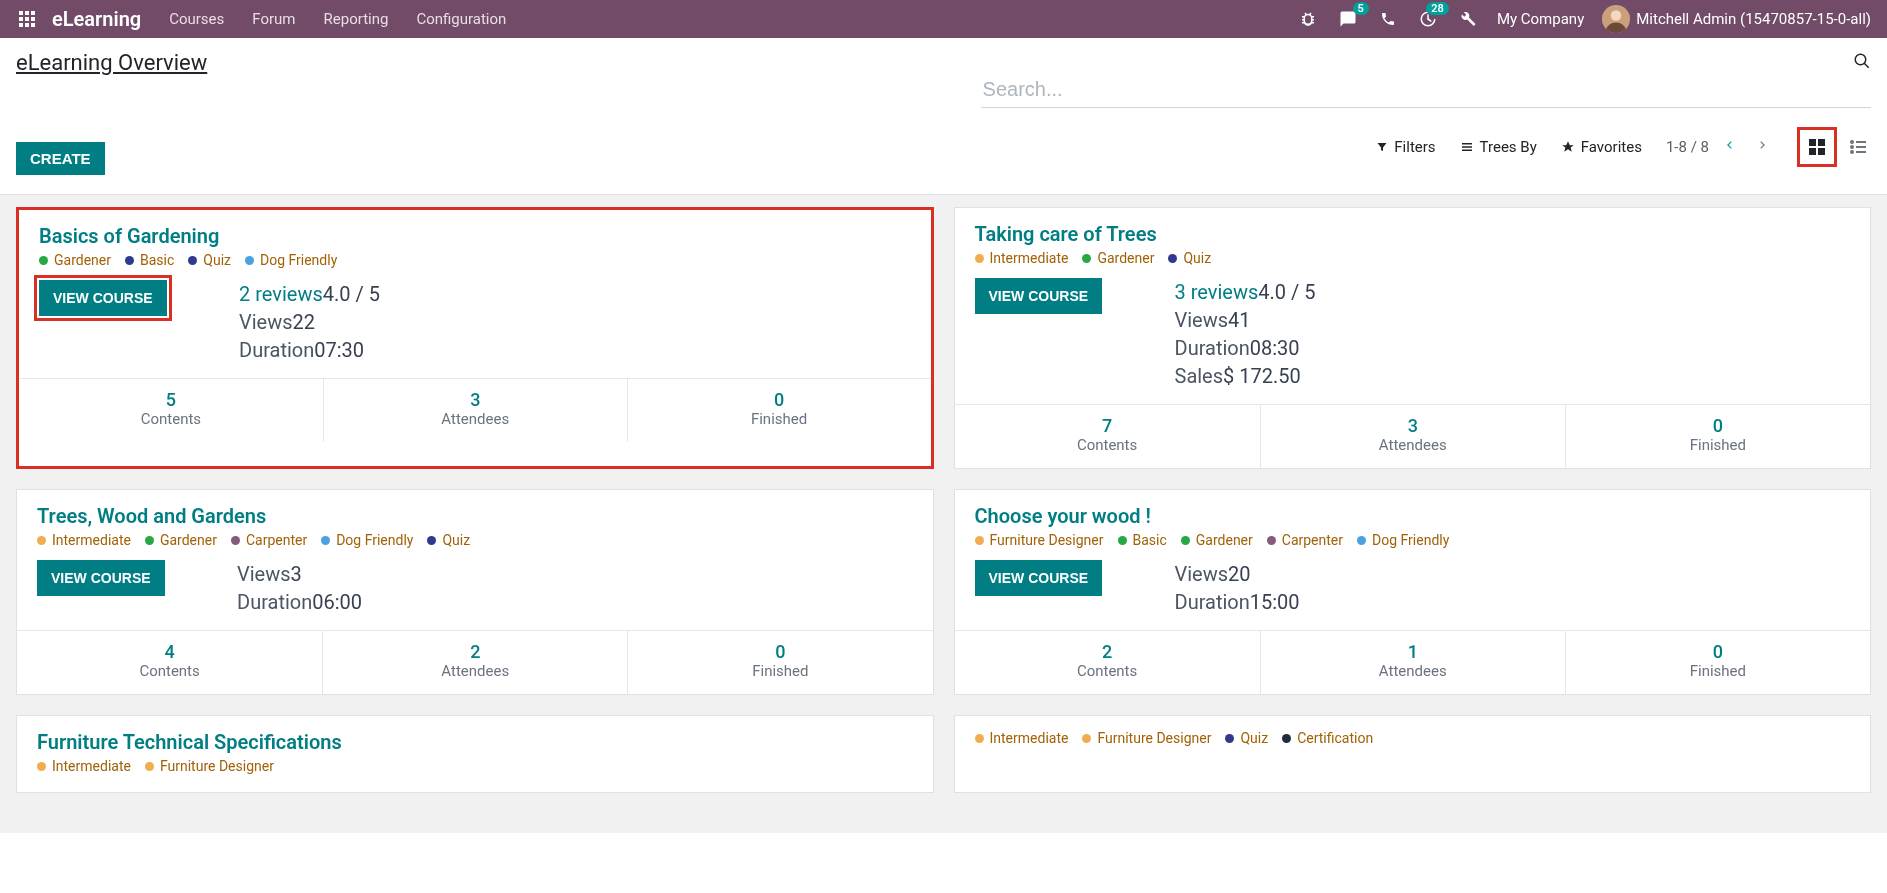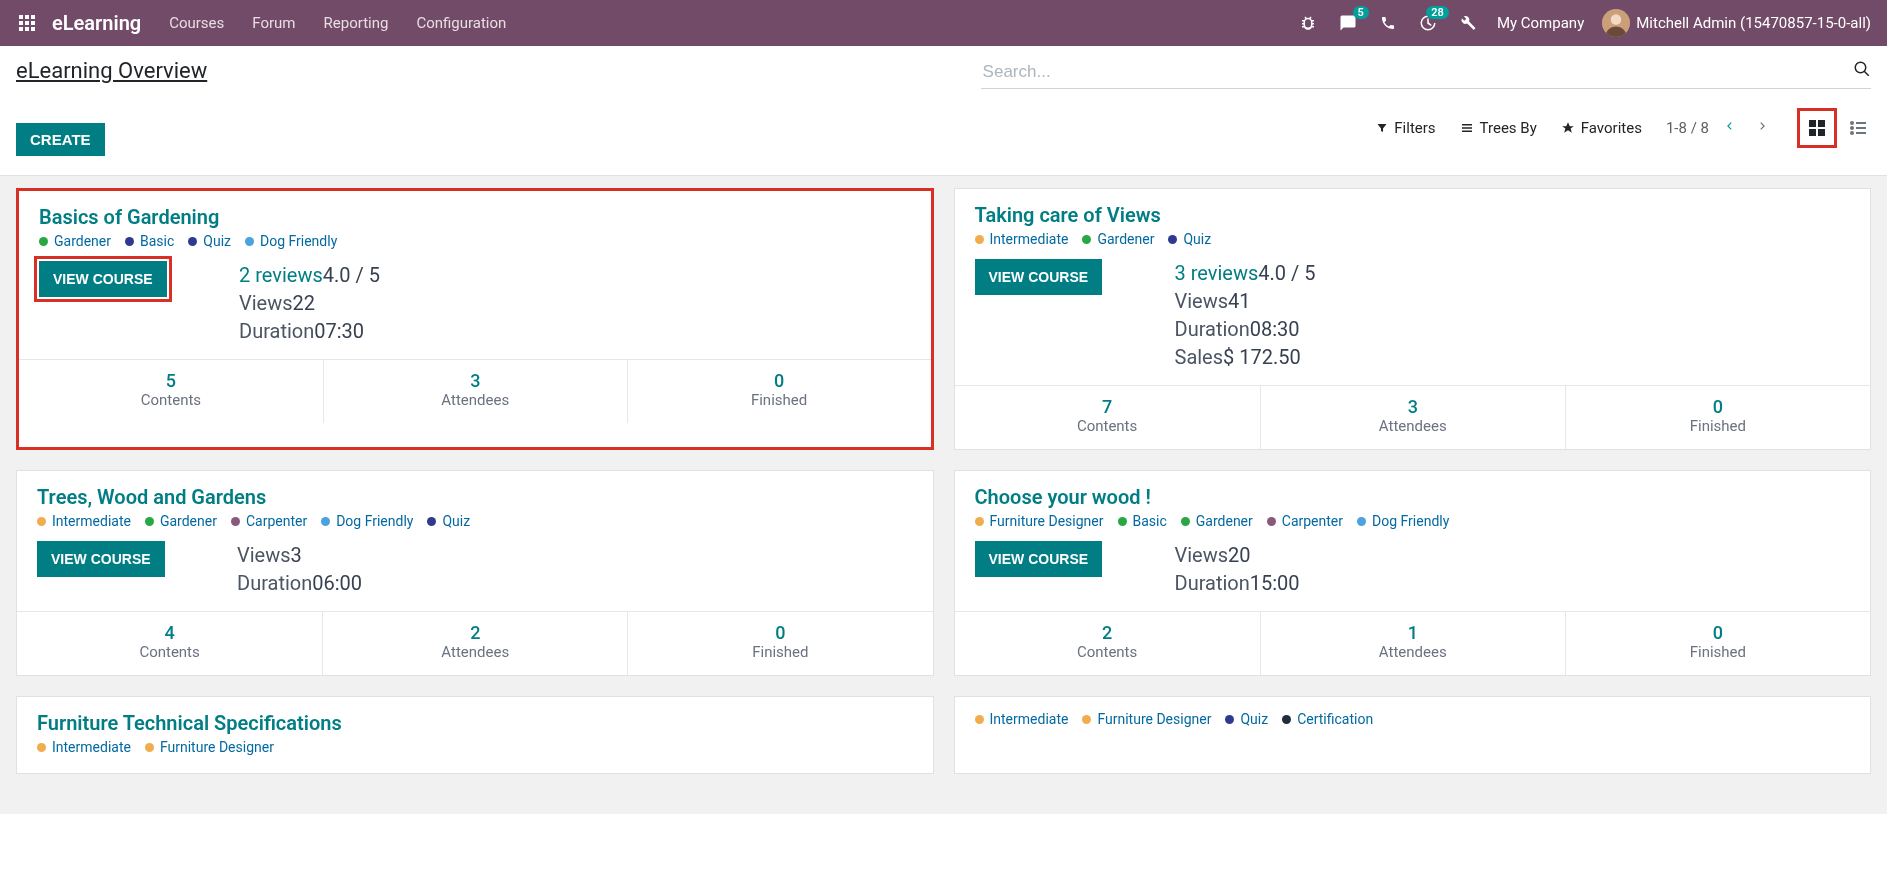--- a/index.html
+++ b/index.html
@@ -1,54 +1,54 @@
 <!DOCTYPE html>
 <html><head>
 <meta charset="utf-8">
 <style>
   * { box-sizing: border-box; margin: 0; padding: 0; }
   body { font-family: -apple-system, BlinkMacSystemFont, "Segoe UI", Roboto, "Helvetica Neue", Arial, sans-serif; font-size: 15px; color: #374151; background: #fff; }
-  .navbar { background: #714B67; color: #fff; display: flex; align-items: center; height: 46px; padding: 16px 16px; }
+  .navbar { background: #714B67; color: #fff; display: flex; align-items: center; height: 38px; padding: 16px 16px; }
   .navbar .nav-apps { margin-right: 14px; display:flex; align-items:center; }
   .navbar .brand { font-size: 20px; font-weight: 600; color: #fff; margin-right: 28px; white-space: nowrap; }
   .navbar .nav-menu { display: flex; gap: 28px; text-align: right; }
   .navbar .nav-menu a { color: #E9DDE4; text-decoration: none; font-size: 15px; }
   .navbar .nav-right { margin-left: auto; display: flex; align-items: center; gap: 18px; font-size: 15px; }
   .nav-icon { position: relative; display:flex; align-items:center; justify-content:center; width:22px; height:22px; }
   .nav-icon svg { fill:#fff; }
   .badge { position:absolute; top:-6px; right:-10px; background:#00A09D; color:#fff; border-radius:10px; font-size:11px; padding:1px 5px; line-height:1; font-weight:600; }
   .avatar { width:28px; height:28px; border-radius:50%; background:#b88a79; display:inline-block; margin-right:6px; vertical-align:middle; overflow:hidden; }
   .avatar svg { width:100%; height:100%; }
   .company { color:#fff; }
   .user { color:#fff; display:flex; align-items:center; white-space:nowrap; }
 
   .control-panel { padding: 12px 16px 0 16px; }
   .cp-row1 { display:flex; align-items:flex-start; }
   .title { font-size: 22px; color:#212529;text-decoration:underline; }
   .search-wrap { margin-left:auto; width: 48%; border-bottom:1px solid #ced4da; position:relative; }
-  .search-wrap input { width:100%; border:none; outline:none; font-size:17px; padding:4px 26px 6px 2px; color:#6c757d; }
+  .search-wrap input { width:100%; border:none; outline:none; font-size:20px; padding:4px 26px 6px 2px; color:#6c757d;margin-top:24px; }
   .search-wrap input::placeholder { color:#adb5bd; }
   .search-icon { position:absolute; right:0; top:2px; }
   .cp-row2 { display:flex; align-items:center; margin-top:10px; }
   .btn-primary { background:#017E84; color:#fff; border:none; padding:8px 14px; font-size:15px; font-weight:700; cursor:pointer; text-transform:uppercase;margin-top:24px; }
   .search-options { margin-left:auto; display:flex; align-items:center; gap:24px; }
   .so-item { display:flex; align-items:center; gap:6px; color:#212529; cursor:pointer; }
   .pager-cont { margin-left:auto; display:flex; align-items:center; gap:24px; }
   .pager { color:#5f5f5f; display:flex; align-items:center; gap:10px; }
   .pager-btn { color:#00A09D; width:22px; text-align:center; cursor:pointer; }
   .view-switch { display:flex; align-items:center; gap:8px; }
   .view-btn { width:26px; height:26px; display:flex; align-items:center; justify-content:center; color:#6c757d; cursor:pointer; }
   .view-btn.active-highlight { border:3px solid #d93025; padding:4px; width:40px; height:40px; }
 
   .content { background:#f1f1f1; padding:12px 16px 40px 16px; display:grid; grid-template-columns: 1fr 1fr; gap:20px; border-top:1px solid #dee2e6; margin-top:19px; }
   .card { background:#fff; border:1px solid #dee2e6; padding:14px 20px 0 20px; position:relative; }
   .card.highlight { border:3px solid #d93025; }
   .card-title { color:#017E84; font-size:20px; font-weight:600; margin-bottom:4px; cursor:pointer; }
   .tags { display:flex; gap:14px; flex-wrap:wrap; margin-bottom:12px; }
-  .tag { display:flex; align-items:center; gap:6px; font-size:14px; color:#0369a1; }
+  .tag { display:flex; align-items:center; gap:6px; font-size:14px; color:#a16207; }
   .tag-dot { width:9px; height:9px; border-radius:50%; display:inline-block; }
   .card-body { display:grid; grid-template-columns: 200px 1fr; align-items:start; margin-bottom:14px; }
   .view-course-wrap { }
   .view-course-btn { background:#017E84; color:#fff; border:none; padding:10px 14px; font-weight:700; font-size:14px; text-transform:uppercase; cursor:pointer; }
   .view-course-wrap.hl .view-course-btn { outline:3px solid #d93025; outline-offset:2px; }
   .stats { }
   .stat-row { display:flex; justify-content:flex-start; padding:2px 0; color:#4b5563; font-size:20px; }
   .stat-row .label { }
   .stat-row .value { color:#374151; }
   .reviews-link { color:#017E84; cursor:pointer; }
@@ -247,21 +247,21 @@
           <div class="num">3</div>
           <div class="lbl">Attendees</div>
         </div>
         <div class="foot">
           <div class="num">0</div>
           <div class="lbl">Finished</div>
         </div>
       </div>
     </div>
     <div class="card">
-      <div class="card-title">Taking care of Views</div>
+      <div class="card-title">Taking care of Trees</div>
       <div class="tags">
         <span class="tag">
           <span class="tag-dot" style="background: rgb(240, 173, 78);"></span>
           <span>Intermediate</span>
         </span>
         <span class="tag">
           <span class="tag-dot" style="background: rgb(40, 167, 69);"></span>
           <span>Gardener</span>
         </span>
         <span class="tag">

